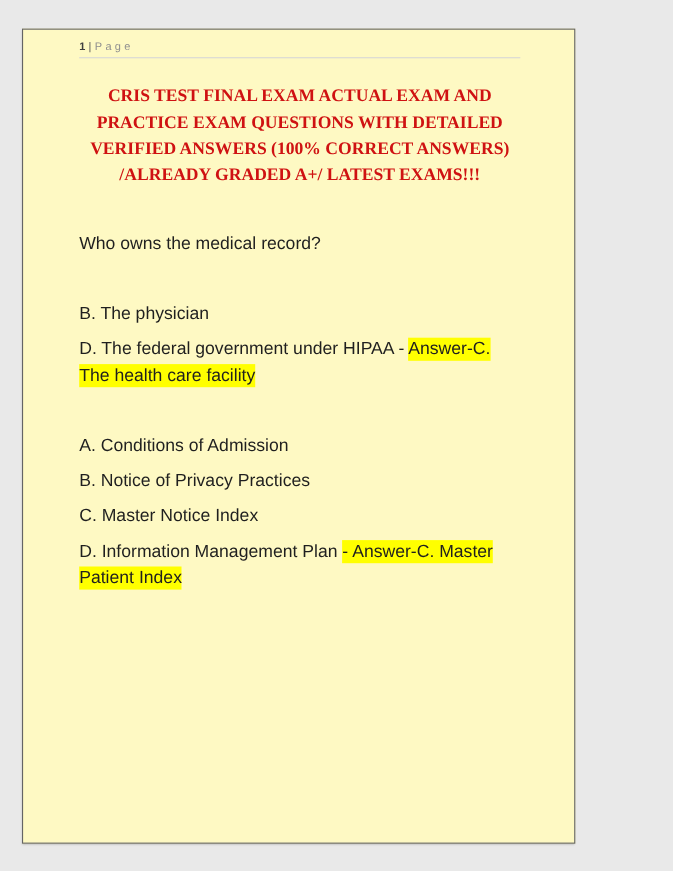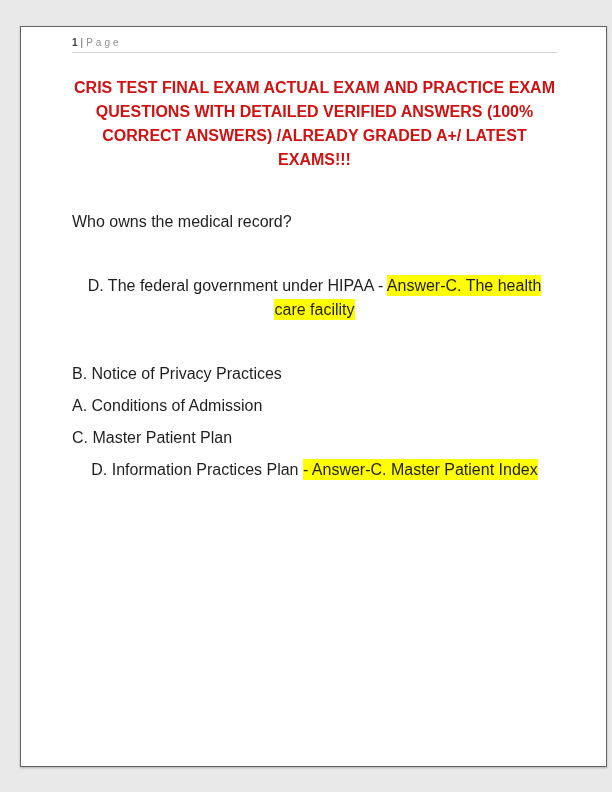--- a/index.html
+++ b/index.html
@@ -7,22 +7,22 @@
   body {
     background: #e9e9e9;
     font-family: "Liberation Sans", "DejaVu Sans", sans-serif;
     color: #1f1f1f;
     position: relative;
     overflow: hidden;
   }
   .page {
     position: absolute;
     left: 20px; top: 26px;
-    width: 587px; height: 741px;
-    background: #ffffff;
+    width: 503px; height: 741px;
+    background: #fef9c3;
     border: 1px solid #646464;
     box-shadow: 0 1px 2px rgba(0,0,0,0.25);
     padding: 9px 49px 0 51px;
   }
   .header {
     font-size: 10px;
     line-height: 13px;
     color: #8f8f8f;
     white-space: nowrap;
   }
@@ -34,50 +34,52 @@
     background: #d6d6d6;
     margin-top: 3px;
   }
   .title {
     margin: 23px 0 38px 0;
     font-size: 16px;
     line-height: 24px;
     font-weight: bold;
     text-align: center;
     color: var(--title-red, #cf1212);
+    font-family: Liberation Serif, serif;
   }
   .para {
     font-size: 16px;
     line-height: 24px;
   }
   .question { margin-bottom: 40px; }
   .option { margin-bottom: 8px; }
-  .gap-after { margin-bottom: 40px; text-align: center; }
+  .gap-after { margin-bottom: 40px; }
   .hl {
     background: var(--hl-yellow, #ffff00);
     padding: 2px 0;
   }
 </style>
 </head>
 <body>
 
 <div class="page">
 
   <div class="header">
     <span class="pnum">1</span><span class="psep">|</span><span class="plabel">Page</span>
   </div>
   <div class="header-rule"></div>
 
   <h1 class="title">CRIS TEST FINAL EXAM ACTUAL EXAM AND PRACTICE EXAM QUESTIONS WITH DETAILED VERIFIED ANSWERS (100% CORRECT ANSWERS) /ALREADY GRADED A+/ LATEST EXAMS!!!</h1>
 
   <div>
     <p class="para question">Who owns the medical record?</p>
+    <p class="para option"><span>B. The physician</span></p>
     <p class="para option gap-after"><span>D. The federal government under HIPAA - </span><span class="hl">Answer-C. The health care facility</span></p>
   </div>
 
   <div>
+    <p class="para option"><span>A. Conditions of Admission</span></p>
     <p class="para option"><span>B. Notice of Privacy Practices</span></p>
-    <p class="para option"><span>A. Conditions of Admission</span></p>
-    <p class="para option"><span>C. Master Patient Plan</span></p>
-    <p class="para option gap-after"><span>D. Information Practices Plan </span><span class="hl">- Answer-C. Master Patient Index</span></p>
+    <p class="para option"><span>C. Master Notice Index</span></p>
+    <p class="para option gap-after"><span>D. Information Management Plan </span><span class="hl">- Answer-C. Master Patient Index</span></p>
   </div>
 
 </div>
 
 </body></html>

